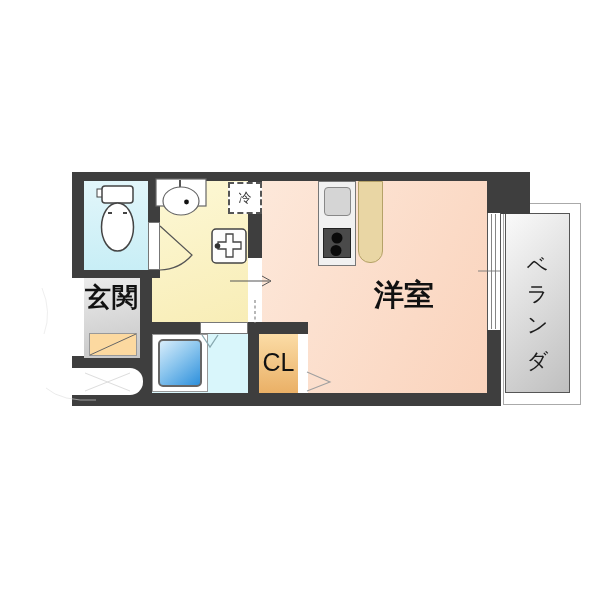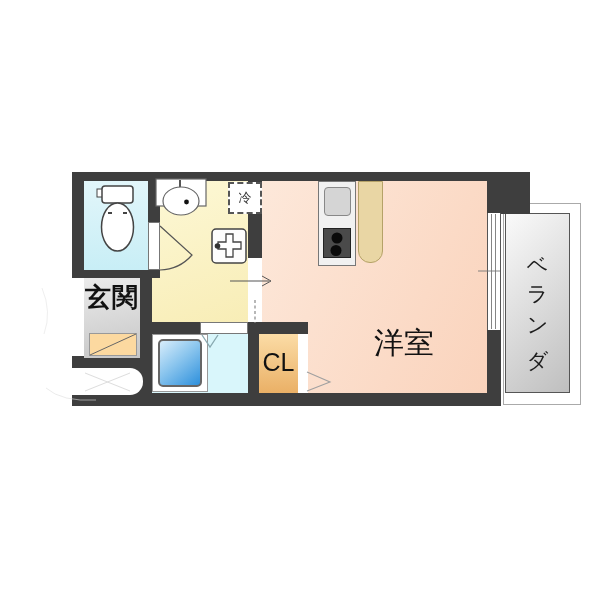--- a/index.html
+++ b/index.html
@@ -31,21 +31,21 @@
        border:2px solid #666;border-radius:5px;}
   .step{background:var(--entrance-step);border:1px solid #999;}
   .veranda-frame{background:#ffffff;border:1px solid #aaa;}
   .veranda-panel{background:linear-gradient(135deg,var(--veranda-light) 0%,var(--veranda-dark) 100%);
                  border:1.5px solid #555;display:flex;align-items:center;justify-content:center;}
   .veranda-label{writing-mode:vertical-rl;font-size:21px;letter-spacing:7px;color:#1c1c1c;}
   .window{background:#ffffff;border-left:1.5px solid #555;border-right:1.5px solid #555;}
   
   .lbl{color:#111;line-height:1.05;text-align:center;}
   .lbl-entrance{font-size:26px;font-weight:600;letter-spacing:1px;}
-  .lbl-main{font-size:30px;font-weight:400;margin-top:48px;}
+  .lbl-main{font-size:30px;font-weight:700;}
   .lbl-size{font-size:26px;font-weight:500;}
   .lbl-cl{font-size:25px;font-weight:500;letter-spacing:0px;}
   .patch{background:#ffffff;border-radius:13px;}
   svg{position:absolute;left:0;top:0;}
 </style>
 </head>
 <body>
 
 <div id="stage">
 

